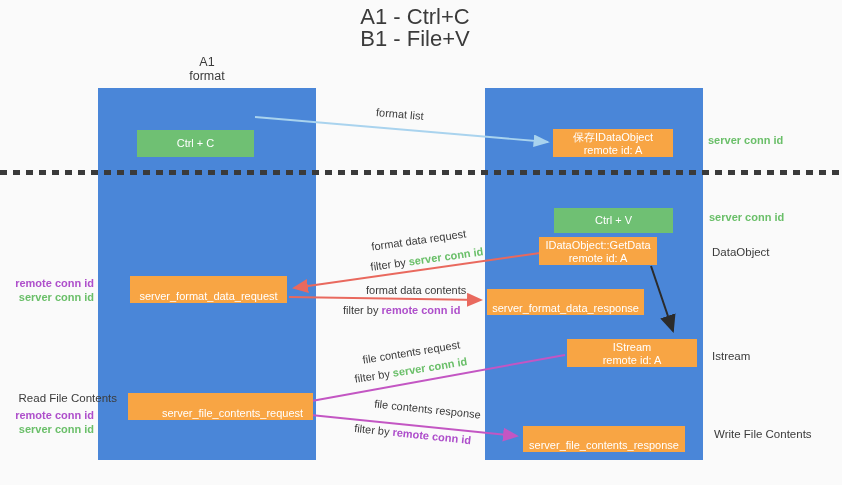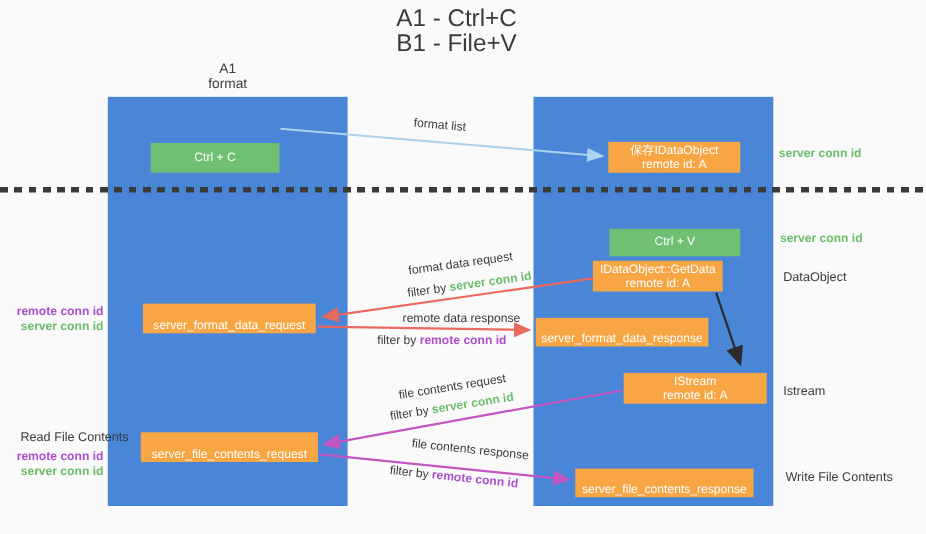--- a/index.html
+++ b/index.html
@@ -138,36 +138,36 @@
 
   <div class="node orange" style="left:130px;top:276px;width:157px;height:27px;">
     <div>server_format_data_request</div>
   </div>
 
   <div class="node orange" style="left:567px;top:339px;width:130px;height:28px;">
     <div>IStream</div>
     <div>remote id: A</div>
   </div>
 
-  <div class="node orange" style="left:128px;top:393px;width:161px;height:27px;">
+  <div class="node orange" style="left:128px;top:393px;width:161px;height:27px;padding-left:24px;">
     <div>server_file_contents_request</div>
   </div>
 
   <div class="node orange" style="left:523px;top:426px;width:162px;height:26px;">
     <div>server_file_contents_response</div>
   </div>
 
   <div class="edge-label" style="left:376px;top:108px;transform:rotate(5deg);">format list</div>
 
   <div class="edge-label" style="left:371px;top:234px;transform:rotate(-8deg);">format data request</div>
   <div class="edge-label" style="left:370px;top:253px;transform:rotate(-8deg);">
     <span>filter by </span><span class="green-text">server conn id</span>
   </div>
 
-  <div class="edge-label" style="left:366px;top:284px;">remote data response</div>
+  <div class="edge-label" style="left:366px;top:284px;">format data contents</div>
   <div class="edge-label" style="left:343px;top:304px;">
     <span>filter by </span><span class="purple-text">remote conn id</span>
   </div>
 
   <div class="edge-label" style="left:362px;top:346px;transform:rotate(-9deg);">file contents request</div>
   <div class="edge-label" style="left:354px;top:364px;transform:rotate(-9deg);">
     <span>filter by </span><span class="green-text">server conn id</span>
   </div>
 
   <div class="edge-label" style="left:374px;top:403px;transform:rotate(6deg);">file contents response</div>

